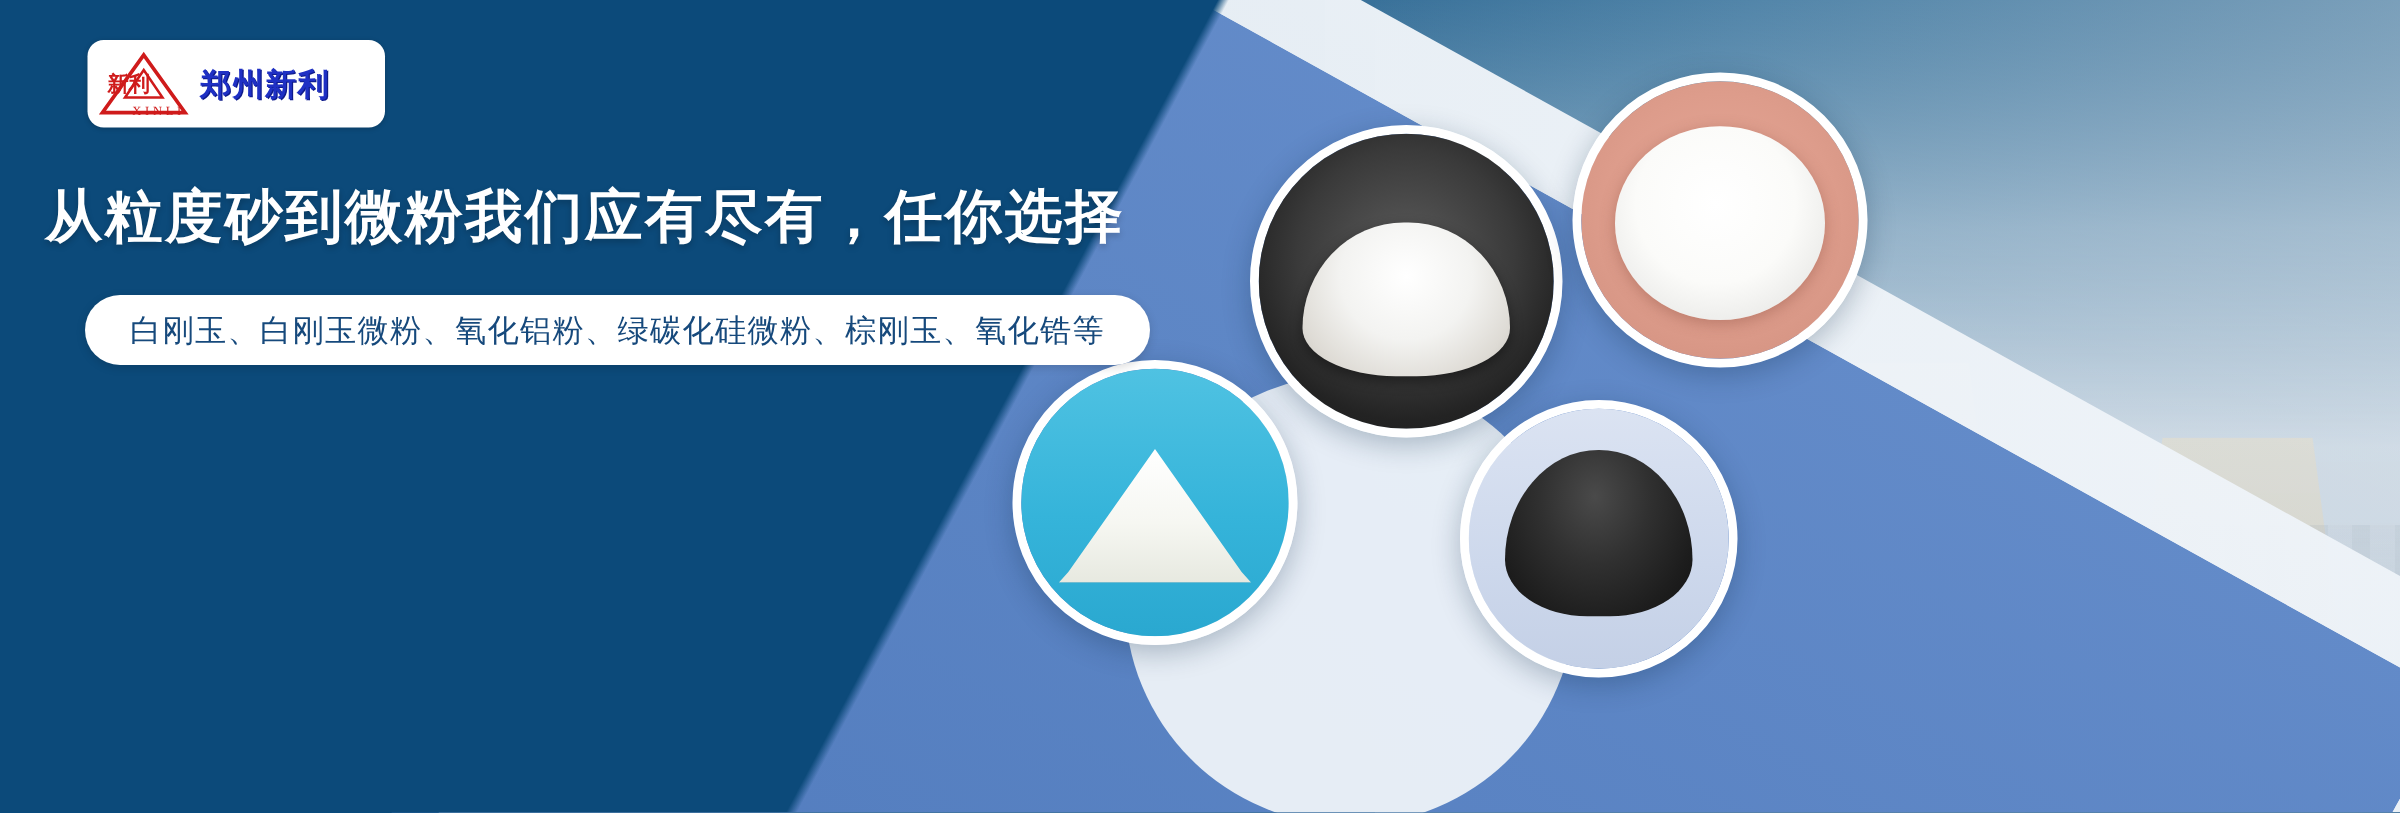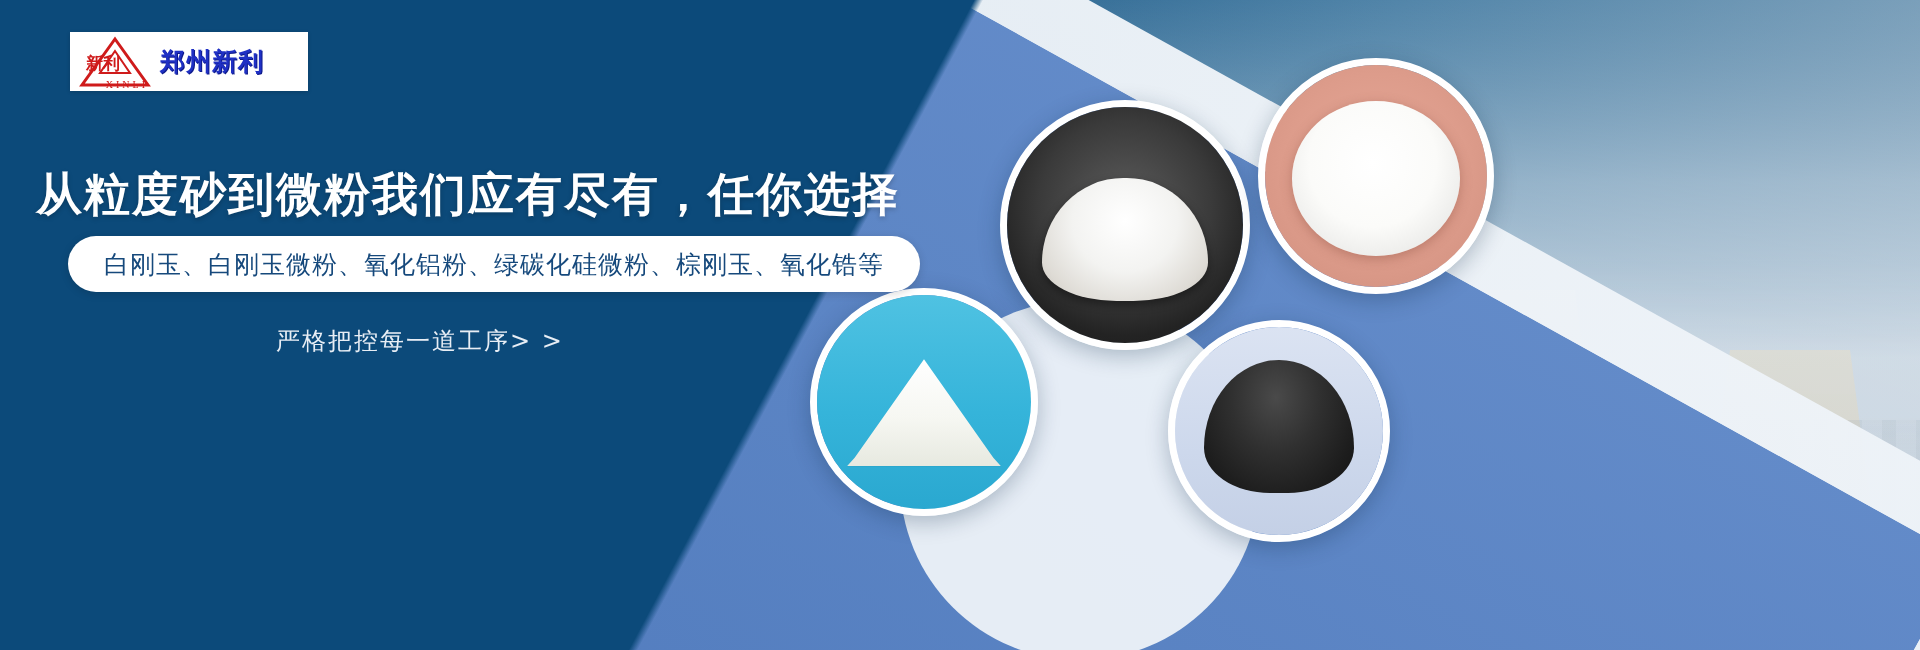--- a/index.html
+++ b/index.html
@@ -114,23 +114,24 @@
   .c4{left:1168px;top:320px;width:208px;height:208px;}
   .c4 .inner{background:linear-gradient(180deg,#dbe3f2 0%,#cdd8ec 60%,#c4d0e6 100%);}
   .c4 .pile{
     position:absolute;left:14%;top:16%;width:72%;height:64%;
     border-radius:50% 50% 44% 44%/66% 66% 34% 34%;
     background:radial-gradient(ellipse at 48% 28%,#4a4a4a 0%,#303030 40%,#1d1d1d 75%,#121212 100%);
   }
 
   
   .logo-box{
-    position:absolute;left:70px;top:32px;width:238px;height:59px;
+    position:absolute;left:70px;top:32px;width:238px;height:70px;
     background:#ffffff;display:flex;align-items:center;
     box-shadow:0 1px 4px rgba(0,0,0,.18);
+    border-radius:13px;
   }
   .logo-mark{
     position:relative;width:78px;height:54px;margin-left:6px;flex:none;
   }
   .logo-mark svg{position:absolute;left:0;top:0;}
   .logo-mark .mark-cn{
     position:absolute;left:10px;top:20px;
     font-size:17px;font-weight:bold;color:#cf1b1b;letter-spacing:0px;
     font-family:"DejaVu Sans","Liberation Sans",sans-serif;
     line-height:1;
@@ -148,21 +149,20 @@
     line-height:1;
   }
 
   
   .headline{
     position:absolute;left:36px;top:143px;
     font-size:46px;font-weight:bold;color:#ffffff;letter-spacing:2px;
     white-space:nowrap;
     font-family:"DejaVu Sans","Liberation Sans",sans-serif;
     text-shadow:0 2px 5px rgba(0,0,0,.22);
-    margin-top:21px;
   }
   .pill{
     position:absolute;left:68px;top:236px;
     min-width:690px;height:56px;border-radius:28px;background:#ffffff;
     display:flex;align-items:center;justify-content:center;
     padding:0 36px;box-sizing:border-box;
     box-shadow:0 2px 8px rgba(0,0,0,.15);
   }
   .pill-text{
     font-size:25px;color:#16497c;letter-spacing:1px;white-space:nowrap;
@@ -226,15 +226,14 @@
     </div>
     <span class="logo-name">郑州新利</span>
   </div>
 
   <div class="headline">从粒度砂到微粉我们应有尽有，任你选择</div>
 
   <div class="pill">
     <span class="pill-text">白刚玉、白刚玉微粉、氧化铝粉、绿碳化硅微粉、棕刚玉、氧化锆等</span>
   </div>
 
-  <div class="subtitle">严格把控每一道工序&gt; &gt;</div>
 
 </div>
 
 </body></html>

